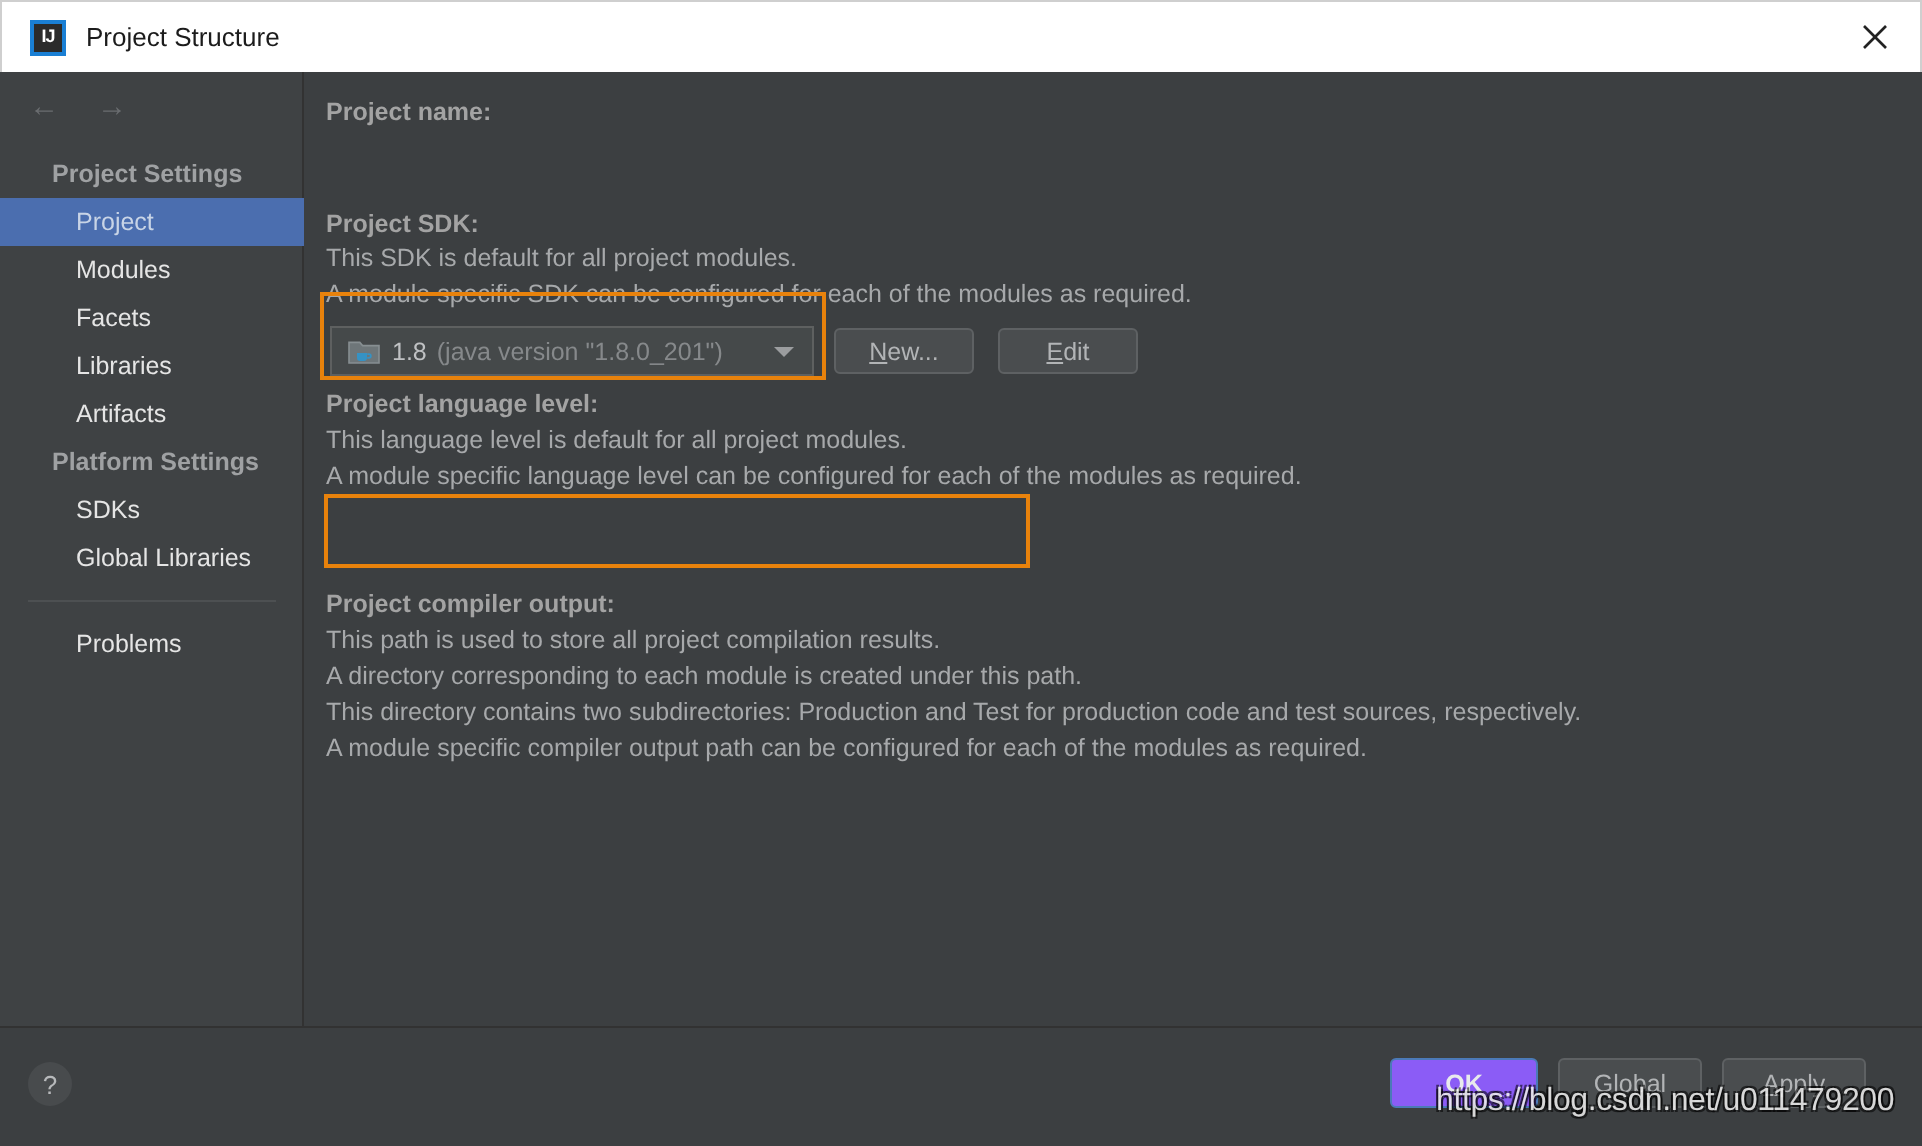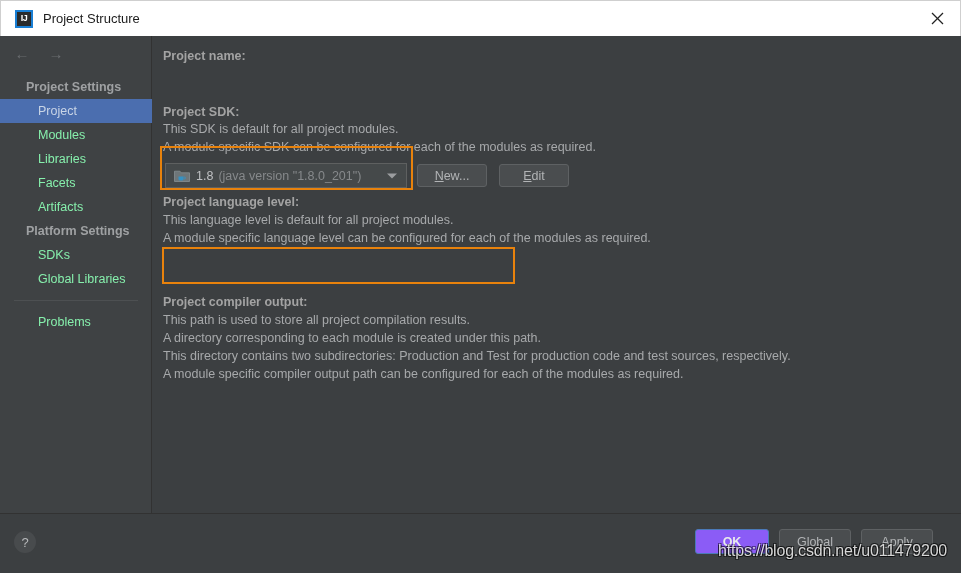--- a/index.html
+++ b/index.html
@@ -109,21 +109,21 @@
   }
   .side-group {
     font-size: 12.5px;
     font-weight: bold;
     color: #9fa1a3;
     padding: 3px 0 3px 26px;
     line-height: 18px;
   }
   .side-item {
     font-size: 12.5px;
-    color: #86efac;
+    color: #e5e5e5;
     padding: 3px 0 3px 38px;
     line-height: 18px;
   }
   .side-item.selected {
     background: #4b6eaf;
     color: #c8d4e6;
   }
   .side-sep {
     height: 1px;
     background: #4d5052;
@@ -307,22 +307,22 @@
     <div class="sidebar">
       <div class="nav-arrows">
         <span class="nav-arrow">←</span>
         <span class="nav-arrow">→</span>
       </div>
 
       <div class="side-list">
         <div class="side-group">Project Settings</div>
         <div class="side-item selected">Project</div>
         <div class="side-item">Modules</div>
+        <div class="side-item">Facets</div>
         <div class="side-item">Libraries</div>
-        <div class="side-item">Facets</div>
         <div class="side-item">Artifacts</div>
         <div class="side-group">Platform Settings</div>
         <div class="side-item">SDKs</div>
         <div class="side-item">Global Libraries</div>
         <div class="side-sep"></div>
         <div class="side-item">Problems</div>
       </div>
     </div>
 
     <div class="content">

